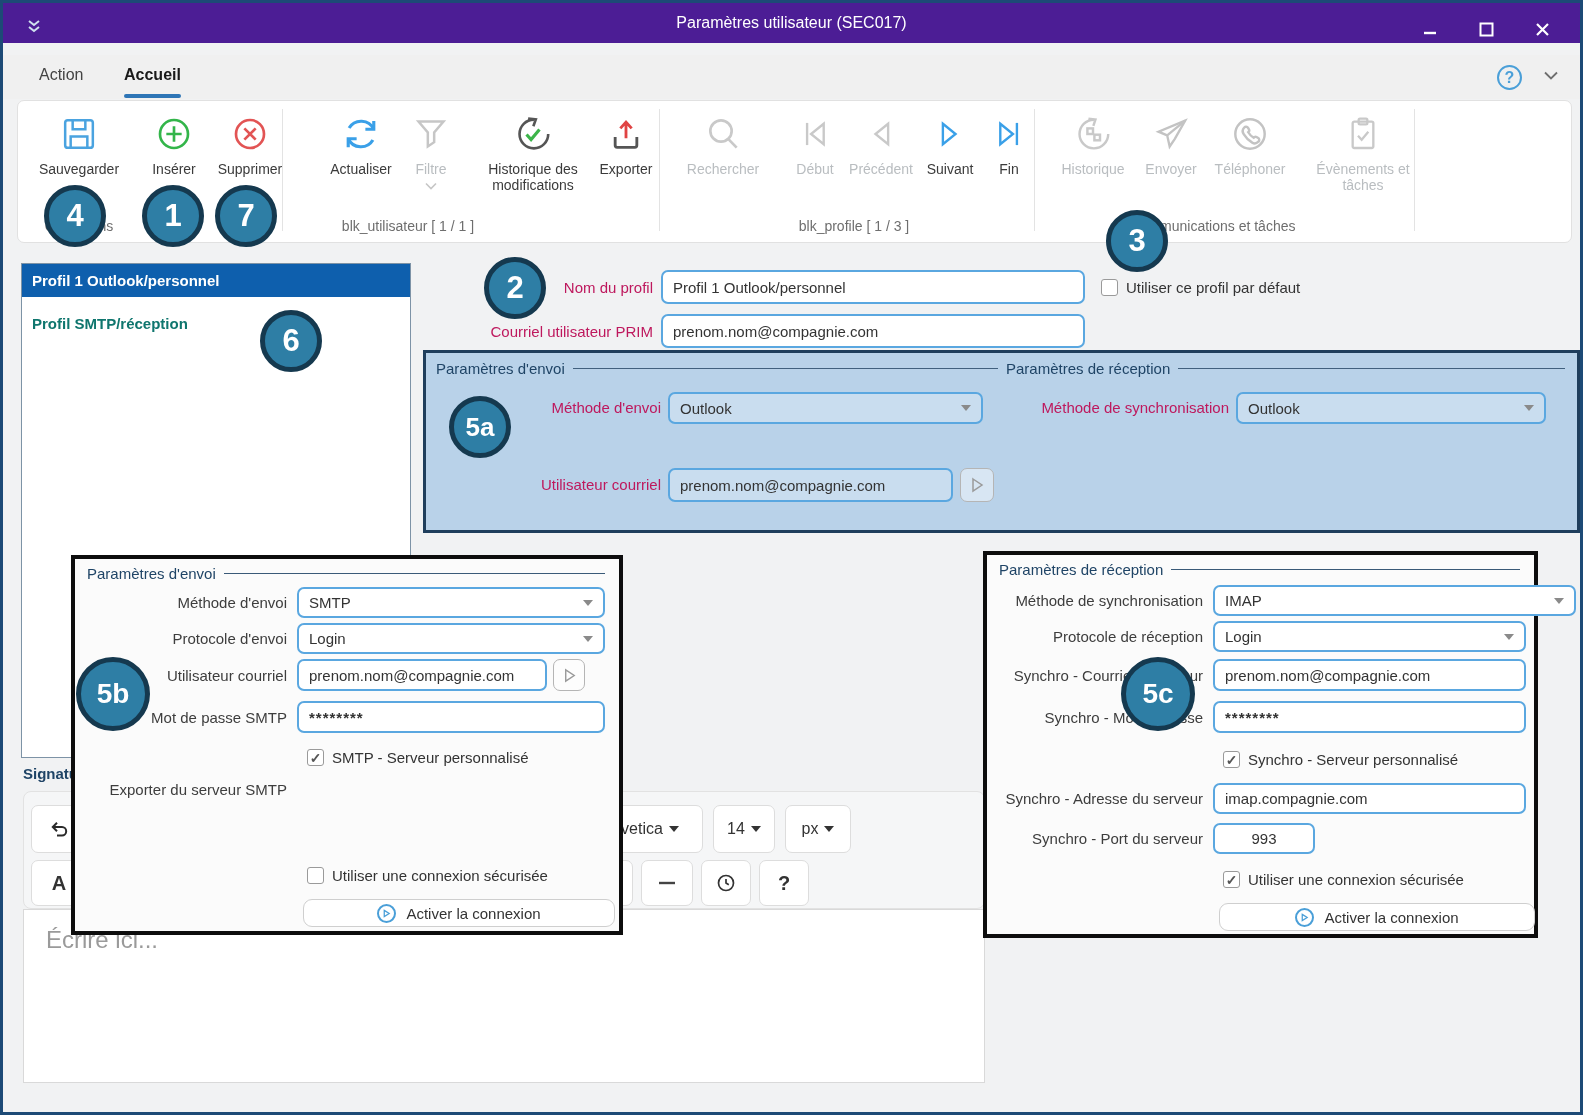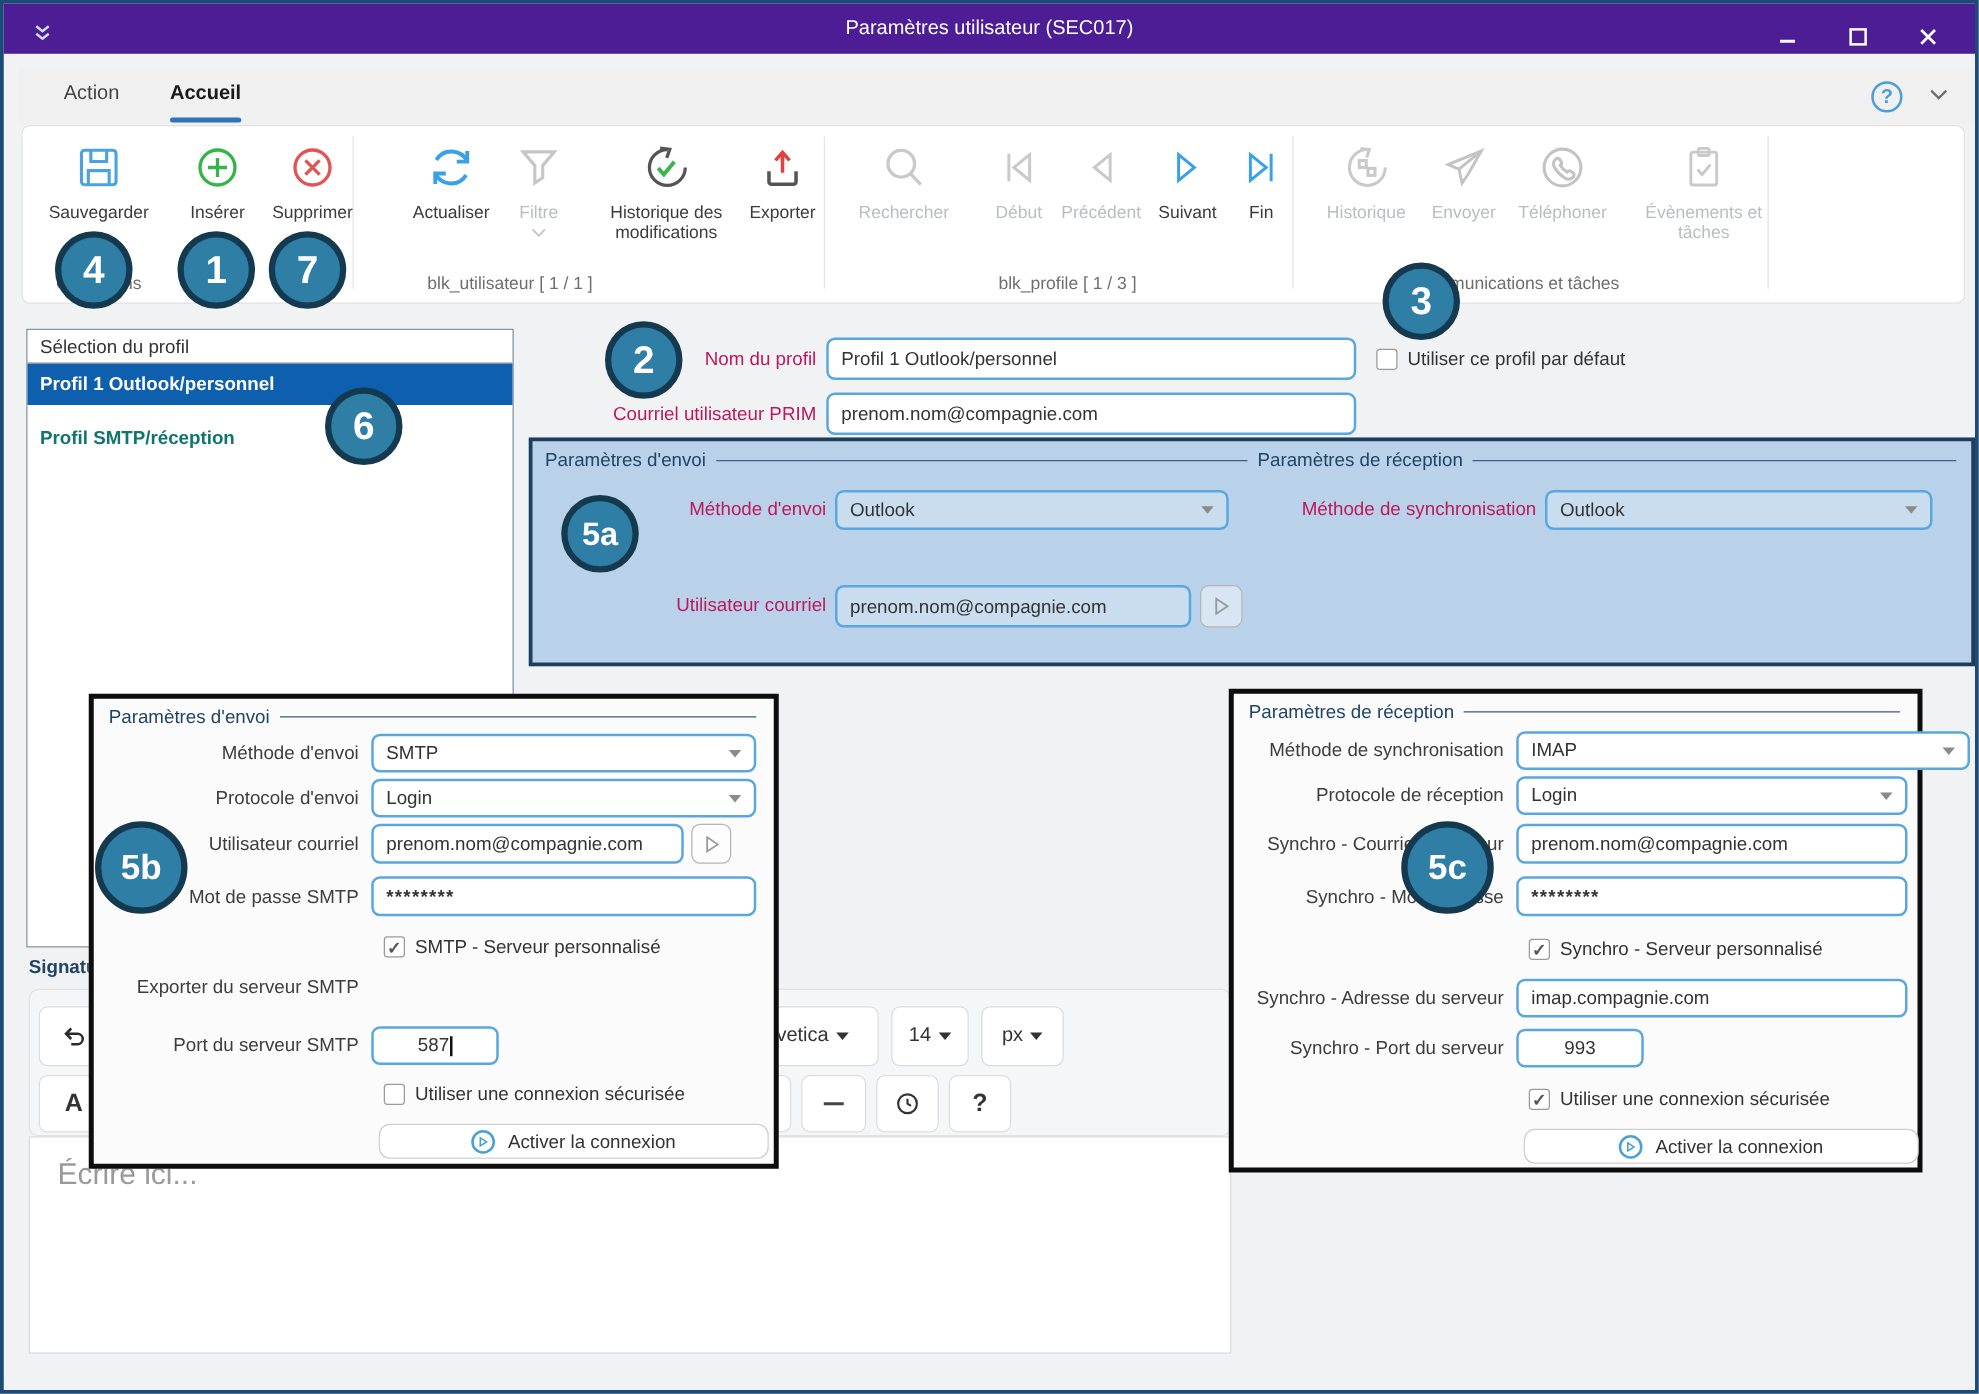--- a/index.html
+++ b/index.html
@@ -12,21 +12,21 @@
   
   .titlebar { position:absolute; left:0; top:0; right:0; height:40px;
     background:#4c1d95; display:flex; align-items:center; }
   .titlebar .title { position:absolute; left:0; right:0; text-align:center;
     color:#fff; font-size:16px; }
   .pin { position:absolute; left:24px; top:16px; }
   .win-controls { position:absolute; right:10px; top:0; height:52px; display:flex; }
   .wbtn { width:56px; height:52px; display:flex; align-items:center; justify-content:center; }
 
   
-  .tabrow { position:absolute; left:12px; top:52px; right:0; height:44px; background:#f0f0f0;text-align:right; }
+  .tabrow { position:absolute; left:0; top:52px; right:0; height:44px; background:#f0f0f0;text-align:right; }
   .tab { position:absolute; top:0; height:40px; display:flex; align-items:center;
     font-size:16px; color:#444; }
   .tab.action { left:36px; }
   .tab.accueil { left:121px; font-weight:bold; color:#1a1a1a; }
   .tab.accueil::after { content:""; position:absolute; left:0; right:0; bottom:-3px;
     height:4px; background:#2e75b6; border-radius:2px; }
   .help-circle { position:absolute; right:58px; top:10px; width:25px; height:25px;
     border:2px solid #4a9fd8; border-radius:50%; color:#4a9fd8; font-weight:bold;
     font-size:16px; display:flex; align-items:center; justify-content:center; }
   .ribbon-collapse { position:absolute; right:22px; top:16px; }
@@ -326,21 +326,20 @@
       <span class="rlabel">Évènements et tâches</span>
     </div>
 
     <div class="rcaption" style="left:6px;width:110px">Opérations</div>
     <div class="rcaption" style="left:280px;width:220px">blk_utilisateur [ 1 / 1 ]</div>
     <div class="rcaption" style="left:726px;width:220px">blk_profile [ 1 / 3 ]</div>
     <div class="rcaption" style="left:1080px;width:230px">Communications et tâches</div>
   </div>
 
   <div class="plist">
-    <div class="phead">Sélection du profil</div>
     <div class="pitem sel">Profil 1 Outlook/personnel</div>
     <div class="pitem norm">Profil SMTP/réception</div>
   </div>
 
   <div class="flabel" style="left:450px;top:276px;width:200px">Nom du profil</div>
   <div class="input" style="left:658px;top:267px;width:424px;height:34px">Profil 1 Outlook/personnel</div>
 
   <div class="checkrow" style="left:1098px;top:276px">
     <span class="cbox"></span>
     <span class="clabel">Utiliser ce profil par défaut</span>
@@ -467,27 +466,20 @@
 
     <div class="checkrow" style="left:232px;top:190px">
       <span class="cbox">✓</span>
       <span class="clabel">SMTP - Serveur personnalisé</span>
     </div>
 
     <div class="prow" style="top:222px">
       <span class="plbl" style="width:222px">Exporter du serveur SMTP</span>
     </div>
 
-    <div class="prow" style="top:262px">
-      <span class="plbl" style="width:222px">Port du serveur SMTP</span>
-      <div class="pctl" style="width:102px;height:31px;justify-content:center">
-        <span>587</span>
-          <span class="textcaret"></span>
-      </div>
-    </div>
 
     <div class="checkrow" style="left:232px;top:308px">
       <span class="cbox"></span>
       <span class="clabel">Utiliser une connexion sécurisée</span>
     </div>
 
     <div class="actbtn" style="left:228px;top:340px;width:312px;height:28px">
       <span class="playcirc">
         <svg width="9" height="9" viewBox="0 0 10 10">
             <path d="M2.5 1.5 L8 5 L2.5 8.5 z" fill="none" stroke="#4a9fd8" stroke-width="1.4"></path>

